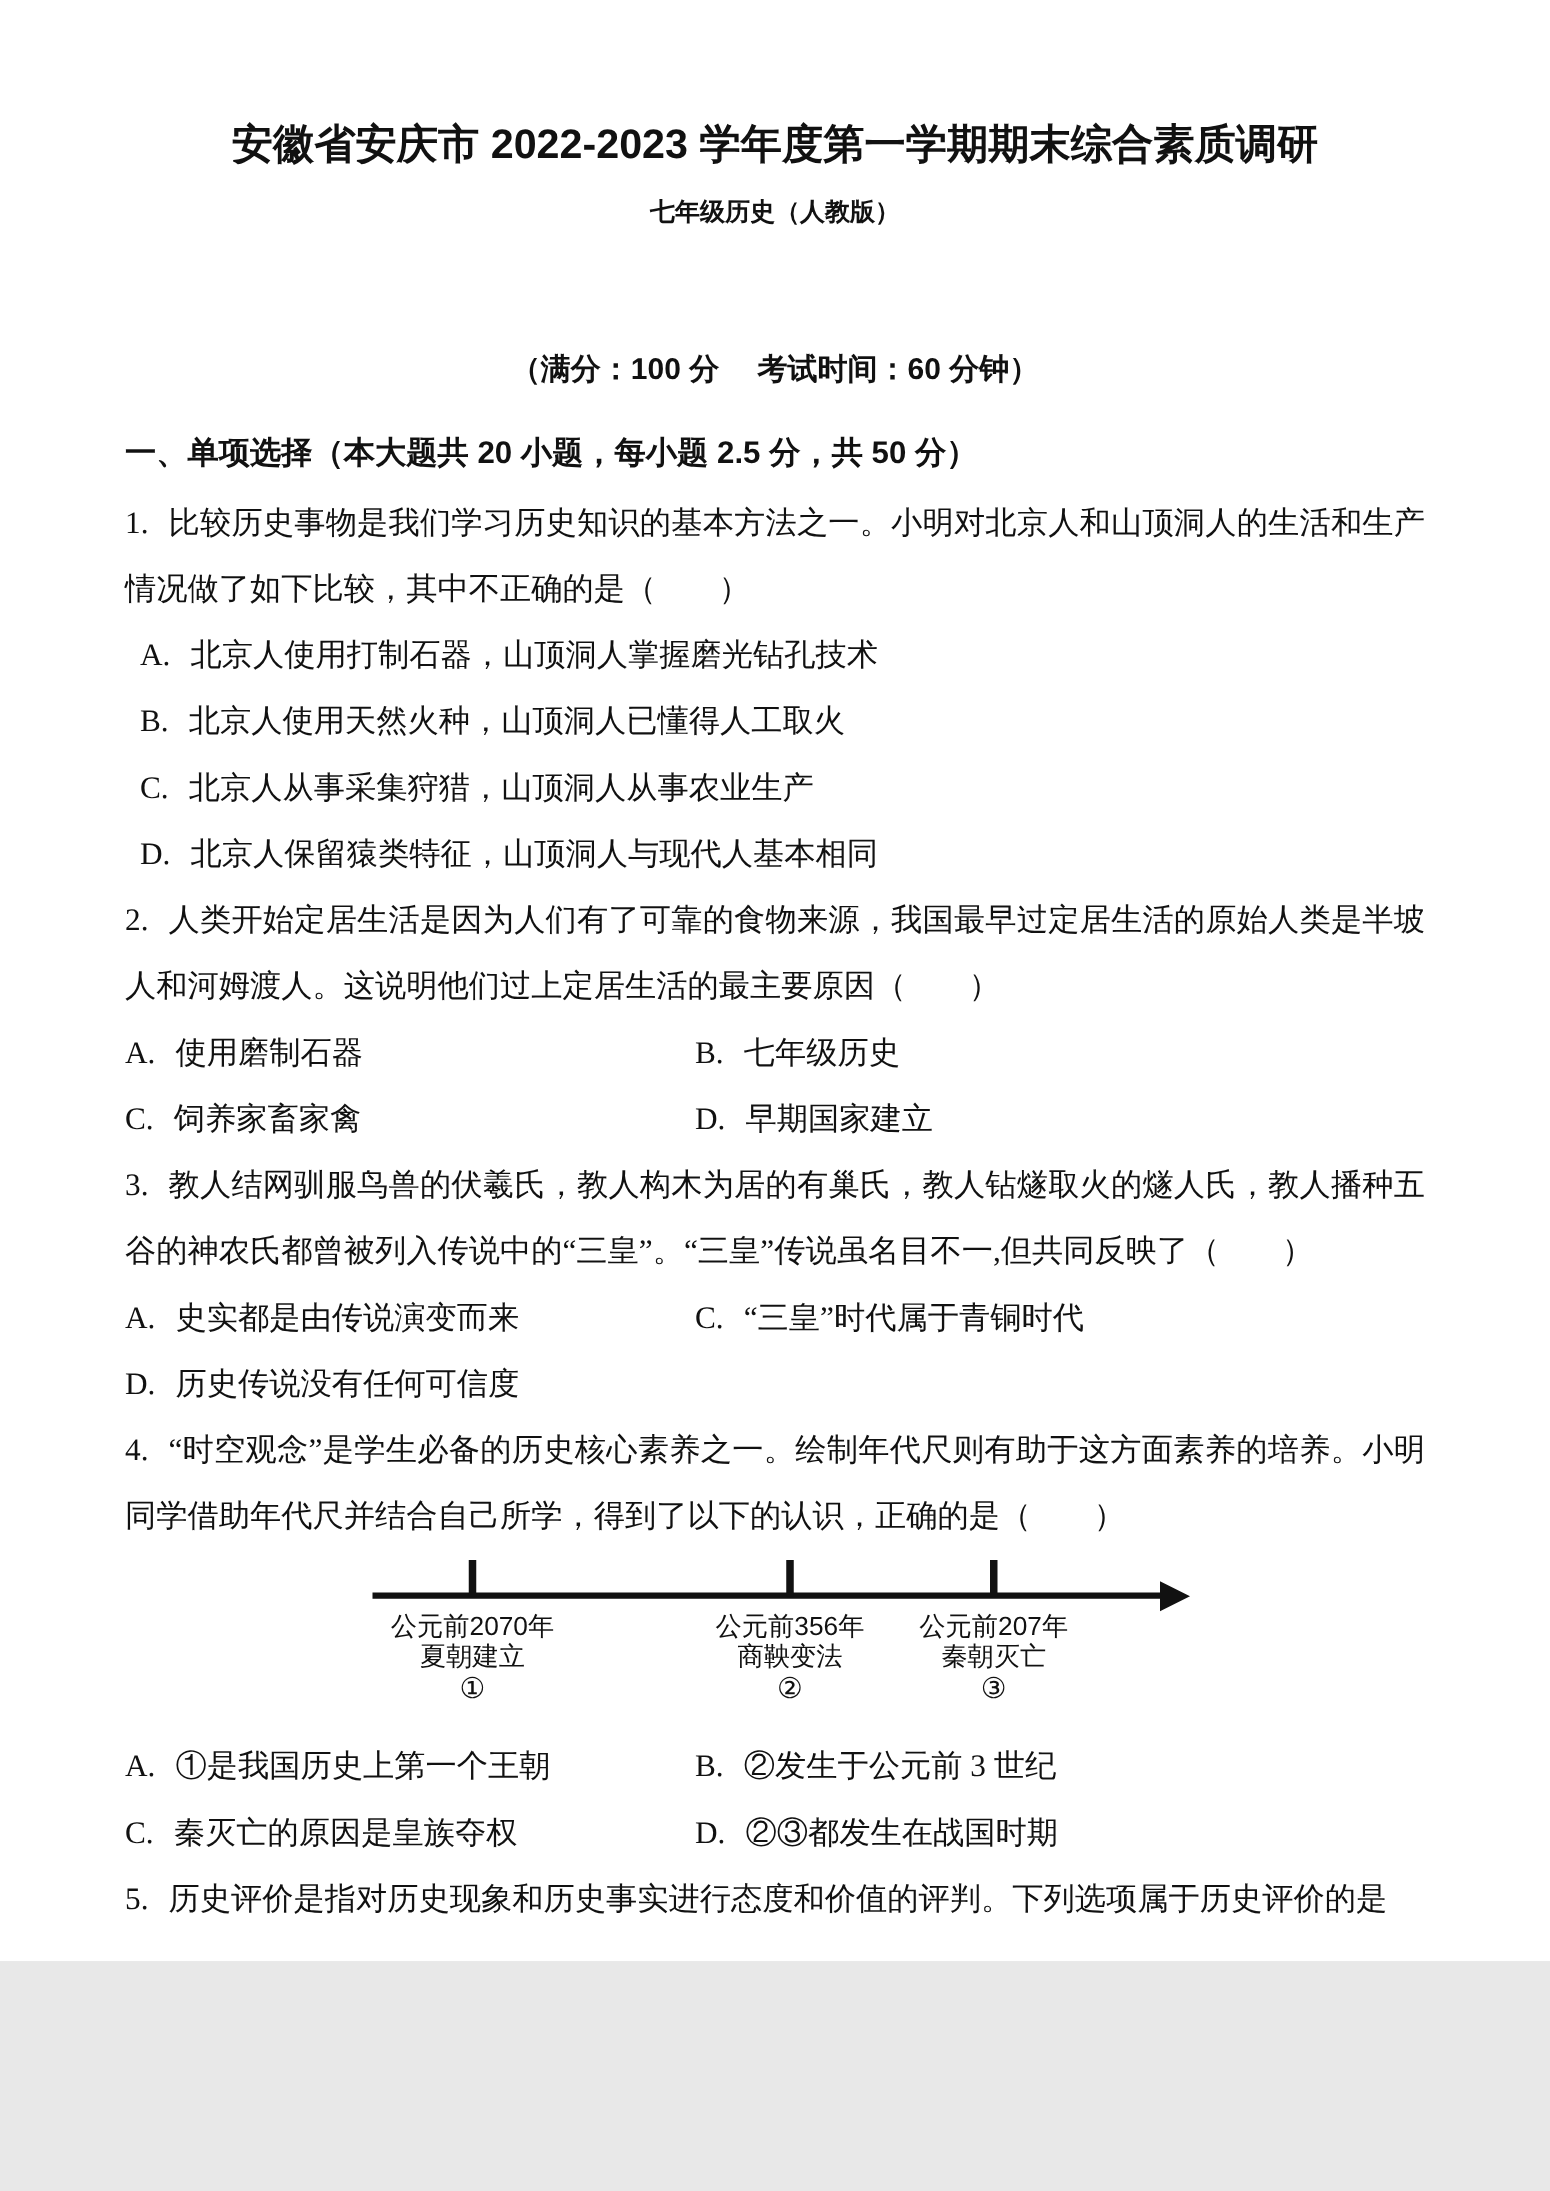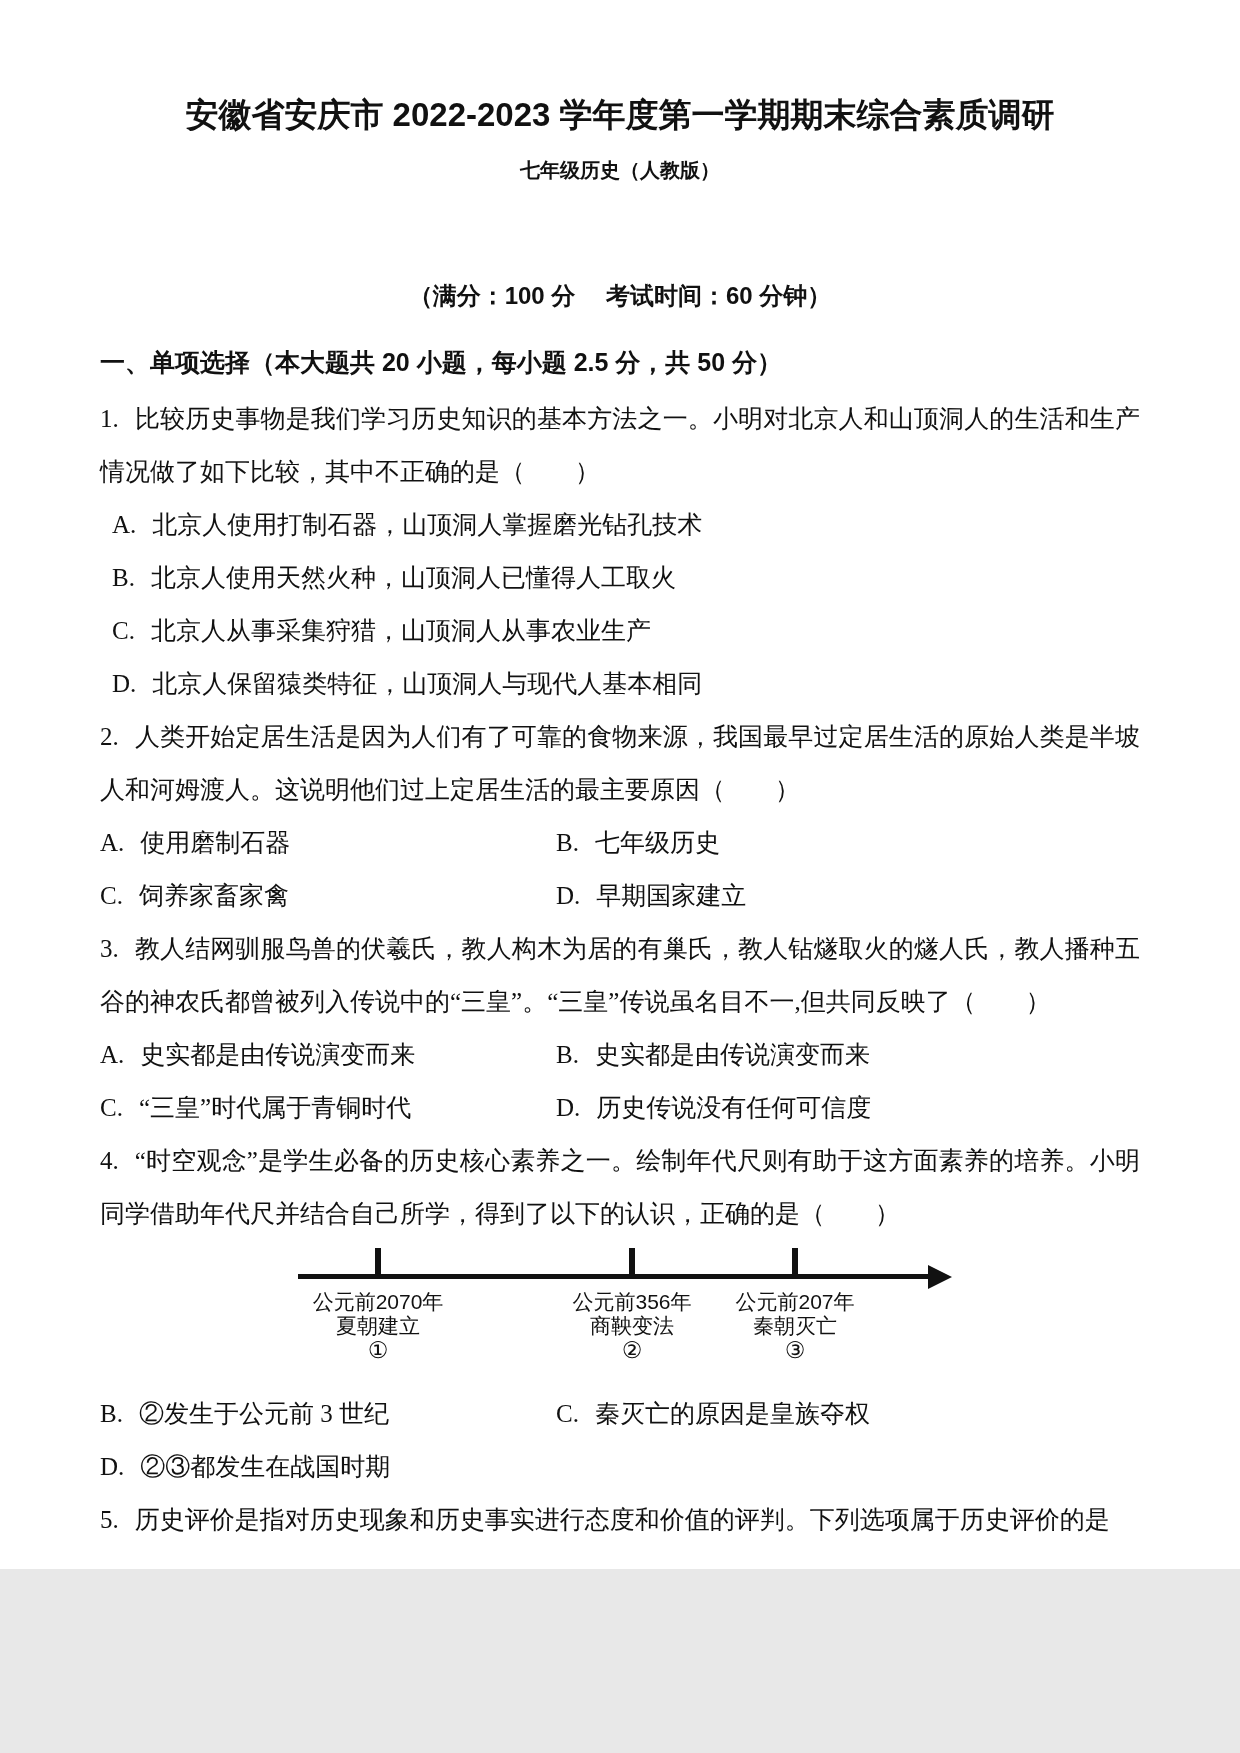--- a/index.html
+++ b/index.html
@@ -137,21 +137,20 @@
       <div><span class="optlabel">B.</span><span>七年级历史</span></div>
       <div><span class="optlabel">C.</span><span>饲养家畜家禽</span></div>
       <div><span class="optlabel">D.</span><span>早期国家建立</span></div>
     </div>
   </div>
 
   <div>
     <p class="qpara flow"><span class="qnum">3.</span><span>教人结网驯服鸟兽的伏羲氏，教人构木为居的有巢氏，教人钻燧取火的燧人氏，教人播种五谷的神农氏都曾被列入传说中的“三皇”。“三皇”传说虽名目不一,但共同反映了（　　）</span></p>
     <div class="opt-grid">
       <div><span class="optlabel">A.</span><span>史实都是由传说演变而来</span></div>
-      <div><span class="optlabel">B.</span><span>史实都是由传说演变而来</span></div>
       <div><span class="optlabel">C.</span><span>“三皇”时代属于青铜时代</span></div>
       <div><span class="optlabel">D.</span><span>历史传说没有任何可信度</span></div>
     </div>
   </div>
 
   <div>
     <p class="qpara flow"><span class="qnum">4.</span><span>“时空观念”是学生必备的历史核心素养之一。绘制年代尺则有助于这方面素养的培养。小明同学借助年代尺并结合自己所学，得到了以下的认识，正确的是（　　）</span></p>
 
     <div class="timeline">
       <div class="tl-line"></div>
@@ -170,20 +169,21 @@
         <div class="tl-mark">②</div>
       </div>
       <div class="tl-event" style="left:497px">
         <div>公元前207年</div>
         <div>秦朝灭亡</div>
         <div class="tl-mark">③</div>
       </div>
     </div>
 
     <div class="opt-grid" style="margin-top:24px">
+      <div><span class="optlabel">A.</span><span>①是我国历史上第一个王朝</span></div>
       <div><span class="optlabel">B.</span><span>②发生于公元前 3 世纪</span></div>
       <div><span class="optlabel">C.</span><span>秦灭亡的原因是皇族夺权</span></div>
       <div><span class="optlabel">D.</span><span>②③都发生在战国时期</span></div>
     </div>
   </div>
 
   <div>
     <p class="qpara flow"><span class="qnum">5.</span><span>历史评价是指对历史现象和历史事实进行态度和价值的评判。下列选项属于历史评价的是</span></p>
   </div>
 

